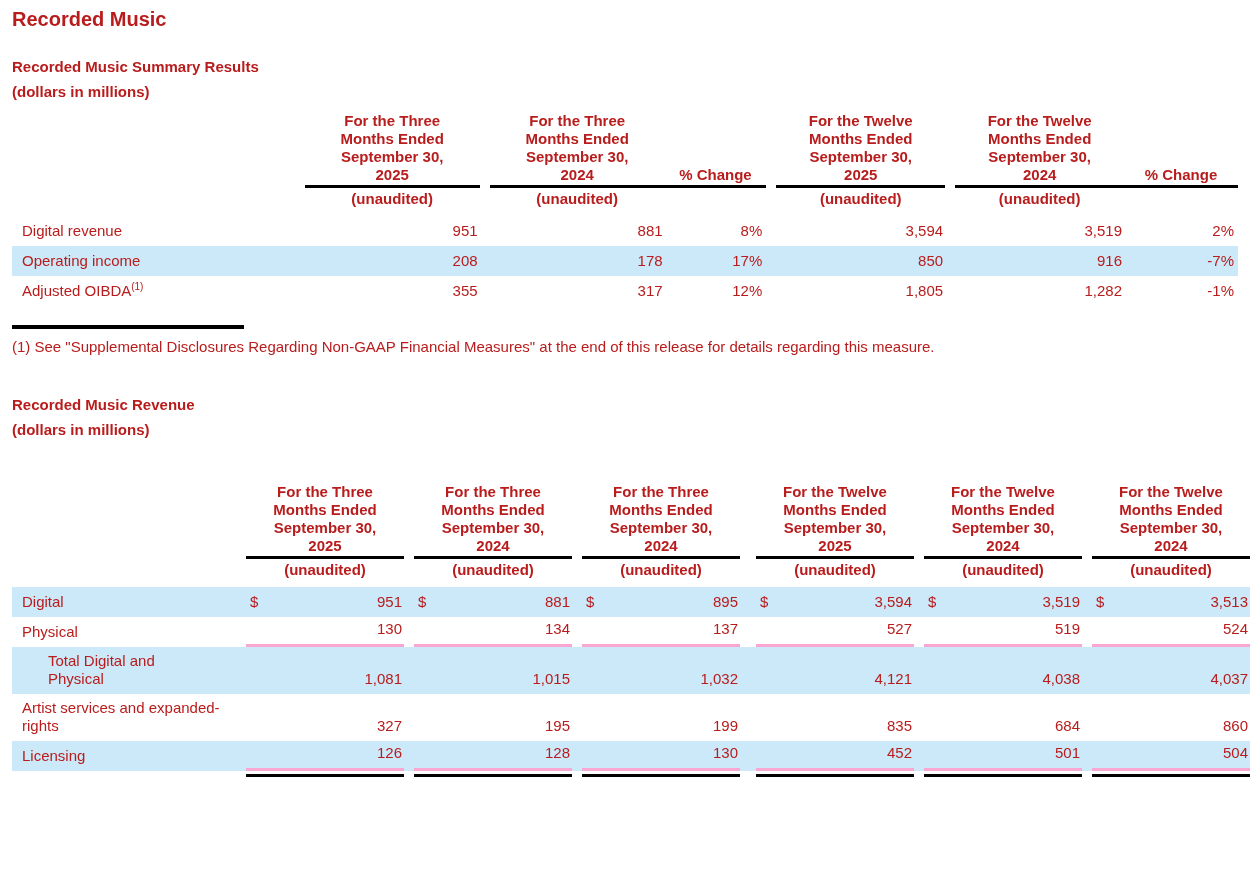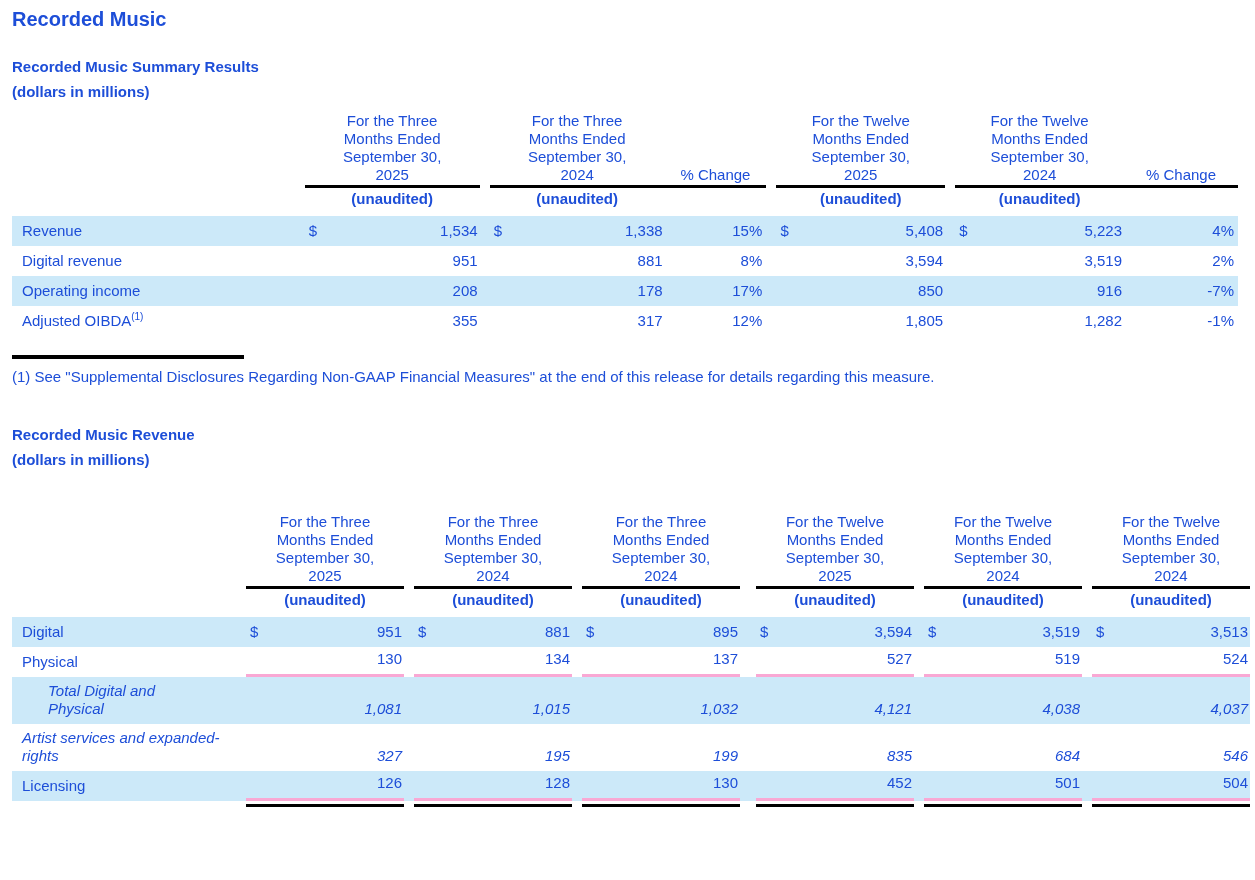--- a/index.html
+++ b/index.html
@@ -1,42 +1,42 @@
 <!DOCTYPE html>
 <html style="--row-highlight: #cce9f9;"><head>
 <meta charset="utf-8">
 <style>
   html,body { margin:0; padding:0; background:#fff; }
   .page {
     position:relative; width:1255px; height:880px; box-sizing:border-box;
-    background:#fff; color:#1d4ed8; padding:0 0 0 12px; overflow:hidden;
+    background:#fff; color:#b91c1c; padding:0 0 0 12px; overflow:hidden;
     font-family:"Liberation Sans", sans-serif; font-size:15px;
   }
   .h1 { font-size:20px; font-weight:bold; margin:8px 0 0 0; }
   .sec-title { font-size:15px; font-weight:bold; margin:0; }
   .mt-sum { margin-top:27px; }
   .mt-sub { margin-top:8px; }
   .mt-rev { margin-top:41px; }
 
   table { table-layout:fixed; border-collapse:separate; border-spacing:0; font-size:15px; }
   .t1 { width:1226px; margin-top:12px; }
   .t2 { width:1238px; margin-top:45px; }
 
   th.hdr {
     border-bottom:3px solid #000; vertical-align:bottom; text-align:center;
-    font-weight:normal; padding:0 0 1px 0; line-height:18px;
+    font-weight:bold; padding:0 0 1px 0; line-height:18px;
   }
   .hwrap { max-width:118px; margin:0 auto; }
   .pchdr { padding-bottom:3px; }
   tr.urow td, tr.brow td { text-align:center; font-weight:bold; vertical-align:top; padding-top:2px; }
   tr.urow { height:28px; }
   tr.brow { height:24px; }
 
   tr.row { height:30px; }
-  tr.tall { height:47px;font-style:italic; }
+  tr.tall { height:47px; }
   tr.row td, tr.tall td { vertical-align:bottom; padding-bottom:6px; line-height:18px; }
   .hl { background:var(--row-highlight, #cce9f9); }
 
   td.lbl { text-align:left; padding-left:10px; }
   td.d   { text-align:left; padding-left:4px; }
   td.v   { text-align:right; padding-right:2px; }
   td.pc  { text-align:right; padding-right:4px; }
   .ind-wrap { max-width:128px; }
   tr.ind td.lbl { padding-left:36px; }
 
@@ -101,36 +101,20 @@
       <td colspan="2">(unaudited)</td>
       <td></td>
       <td colspan="2">(unaudited)</td>
       <td></td>
           <td></td>
       <td colspan="2">(unaudited)</td>
       <td></td>
       <td colspan="2">(unaudited)</td>
       <td></td>
     </tr>
-    <tr class="row hl">
-      <td class="lbl">Revenue</td>
-      <td class="d">$</td>
-      <td class="v">1,534</td>
-      <td></td>
-      <td class="d">$</td>
-      <td class="v">1,338</td>
-      <td class="pc">15%</td>
-      <td></td>
-      <td class="d">$</td>
-      <td class="v">5,408</td>
-      <td></td>
-      <td class="d">$</td>
-      <td class="v">5,223</td>
-      <td class="pc">4%</td>
-    </tr>
     <tr class="row">
       <td class="lbl">Digital revenue</td>
       <td class="d"></td>
       <td class="v">951</td>
       <td></td>
       <td class="d"></td>
       <td class="v">881</td>
       <td class="pc">8%</td>
       <td></td>
       <td class="d"></td>
@@ -316,21 +300,21 @@
       <td class="d"></td>
       <td class="v">199</td>
           <td></td>
       <td class="d"></td>
       <td class="v">835</td>
           <td></td>
       <td class="d"></td>
       <td class="v">684</td>
           <td></td>
       <td class="d"></td>
-      <td class="v">546</td>
+      <td class="v">860</td>
     </tr>
     <tr class="row hl">
       <td class="lbl">Licensing</td>
       <td class="d bb"></td>
       <td class="v bb">126</td>
           <td></td>
       <td class="d bb"></td>
       <td class="v bb">128</td>
           <td></td>
       <td class="d bb"></td>

